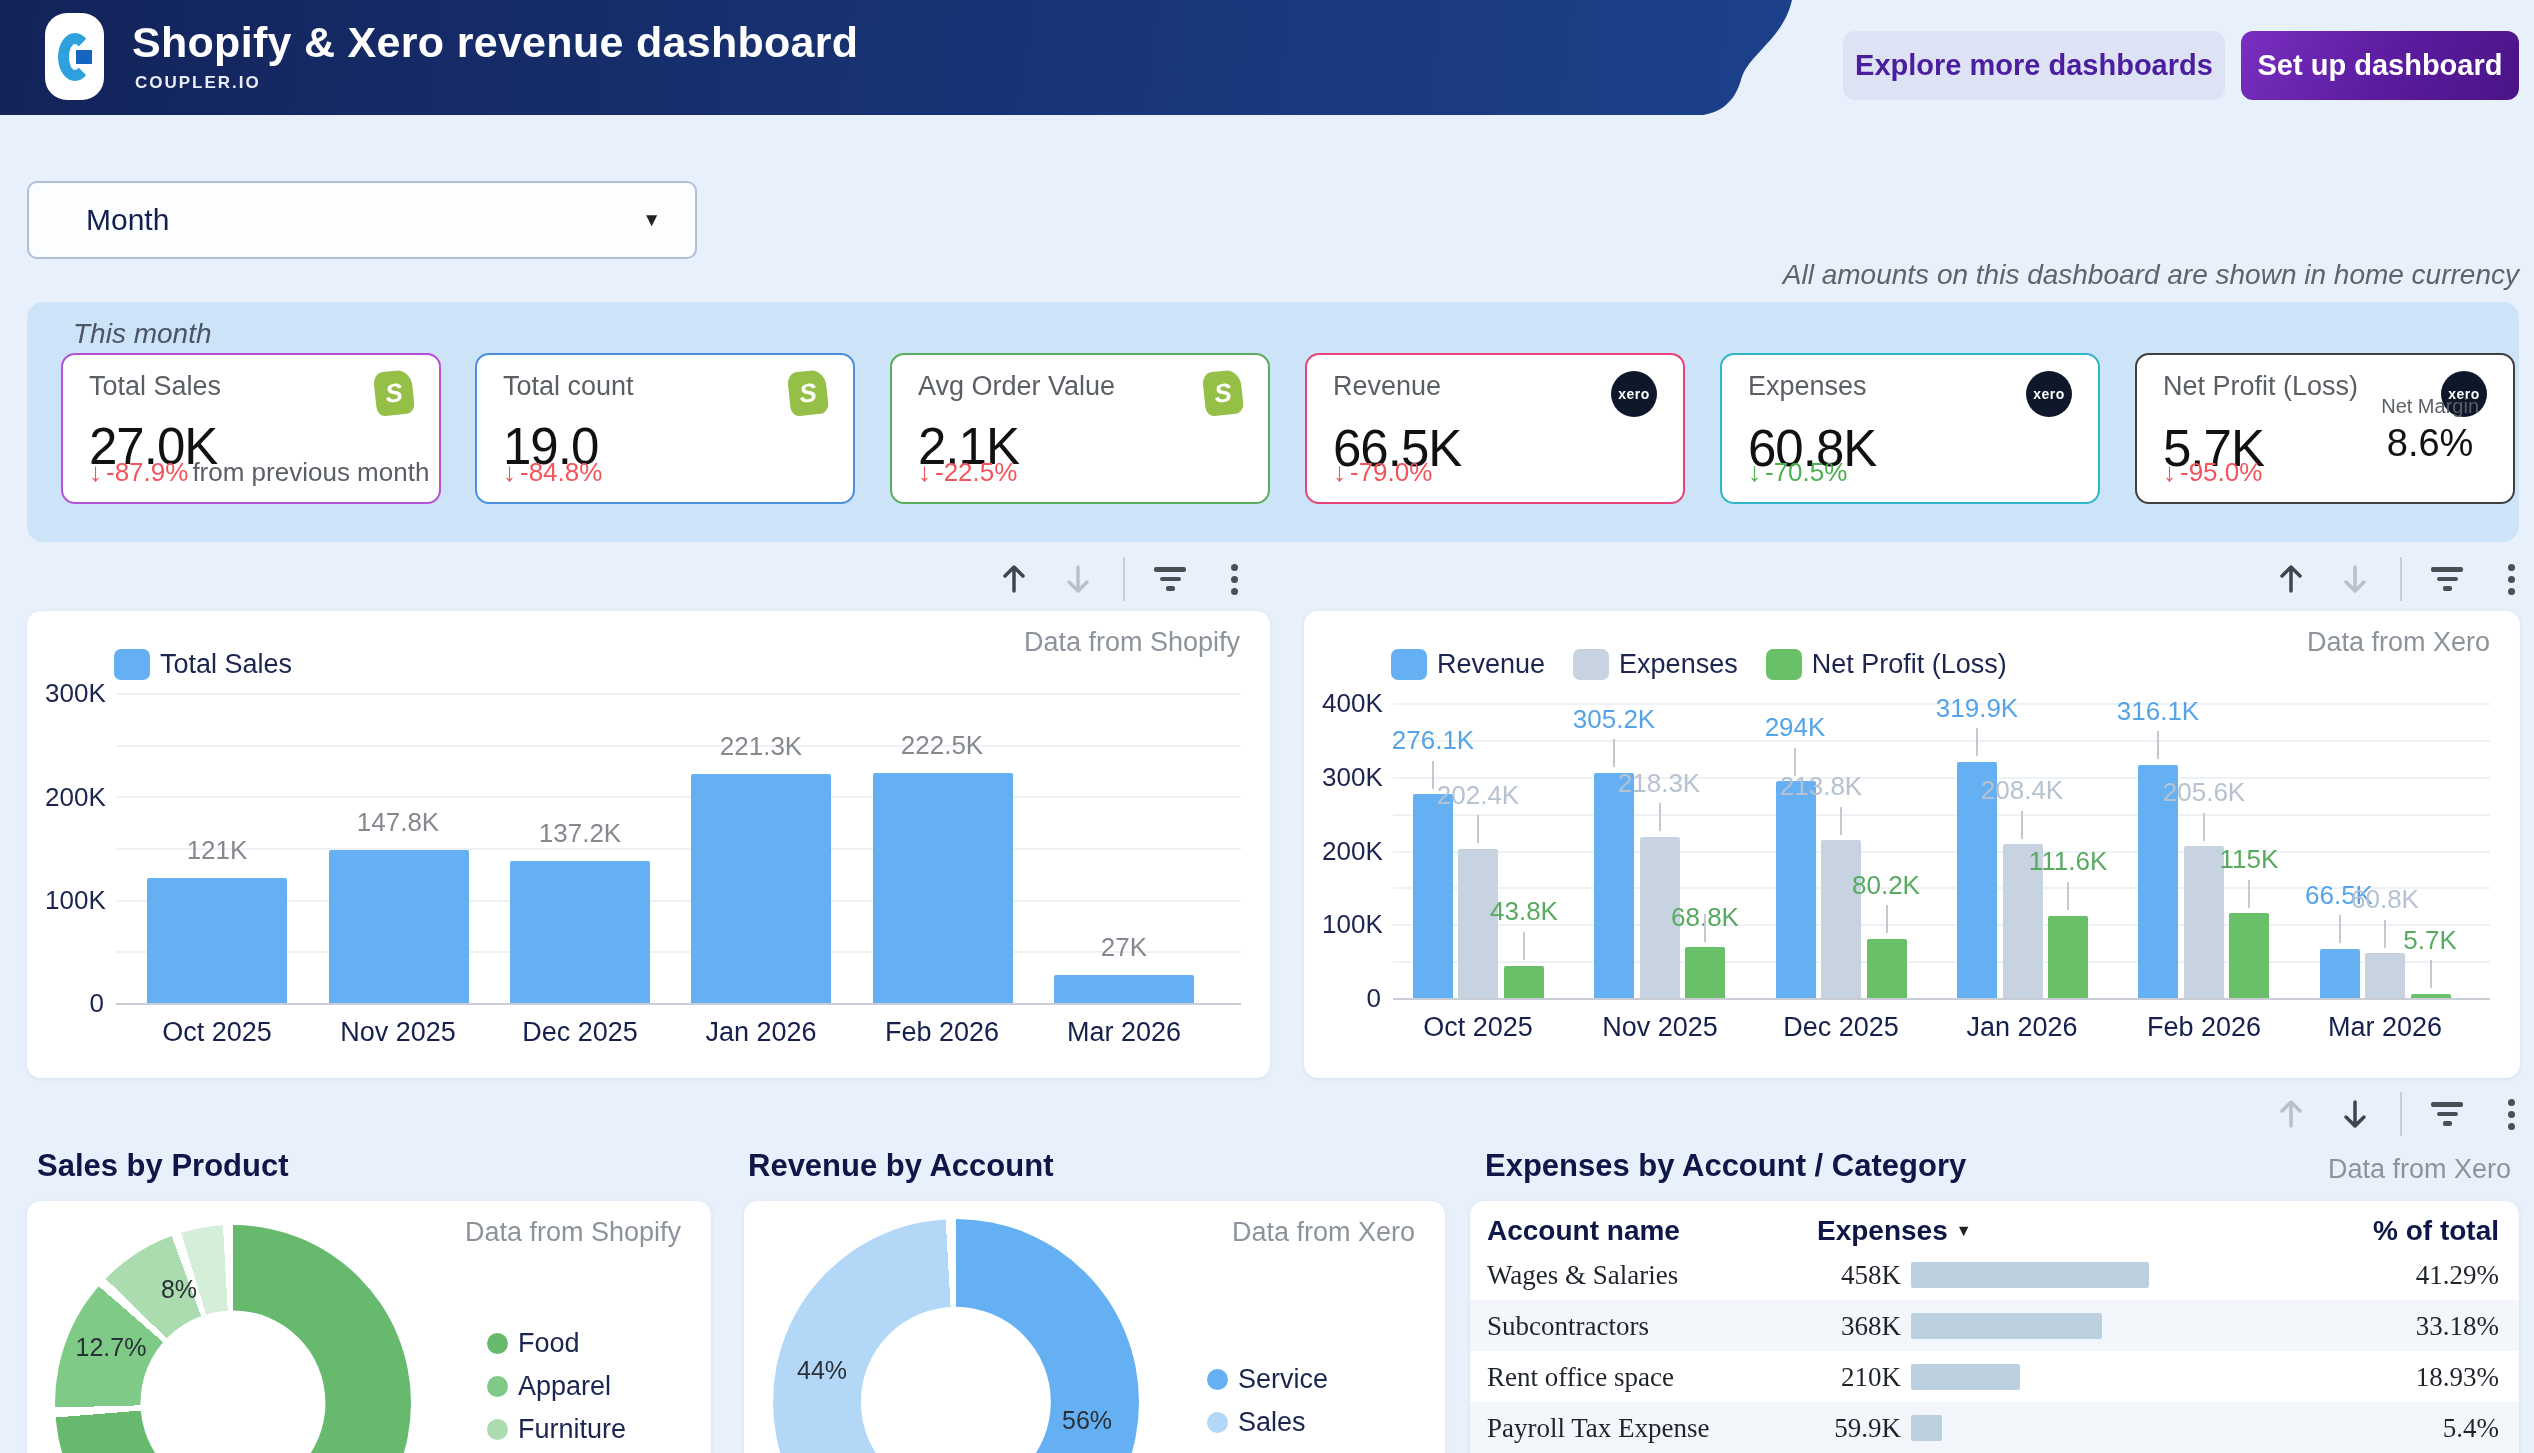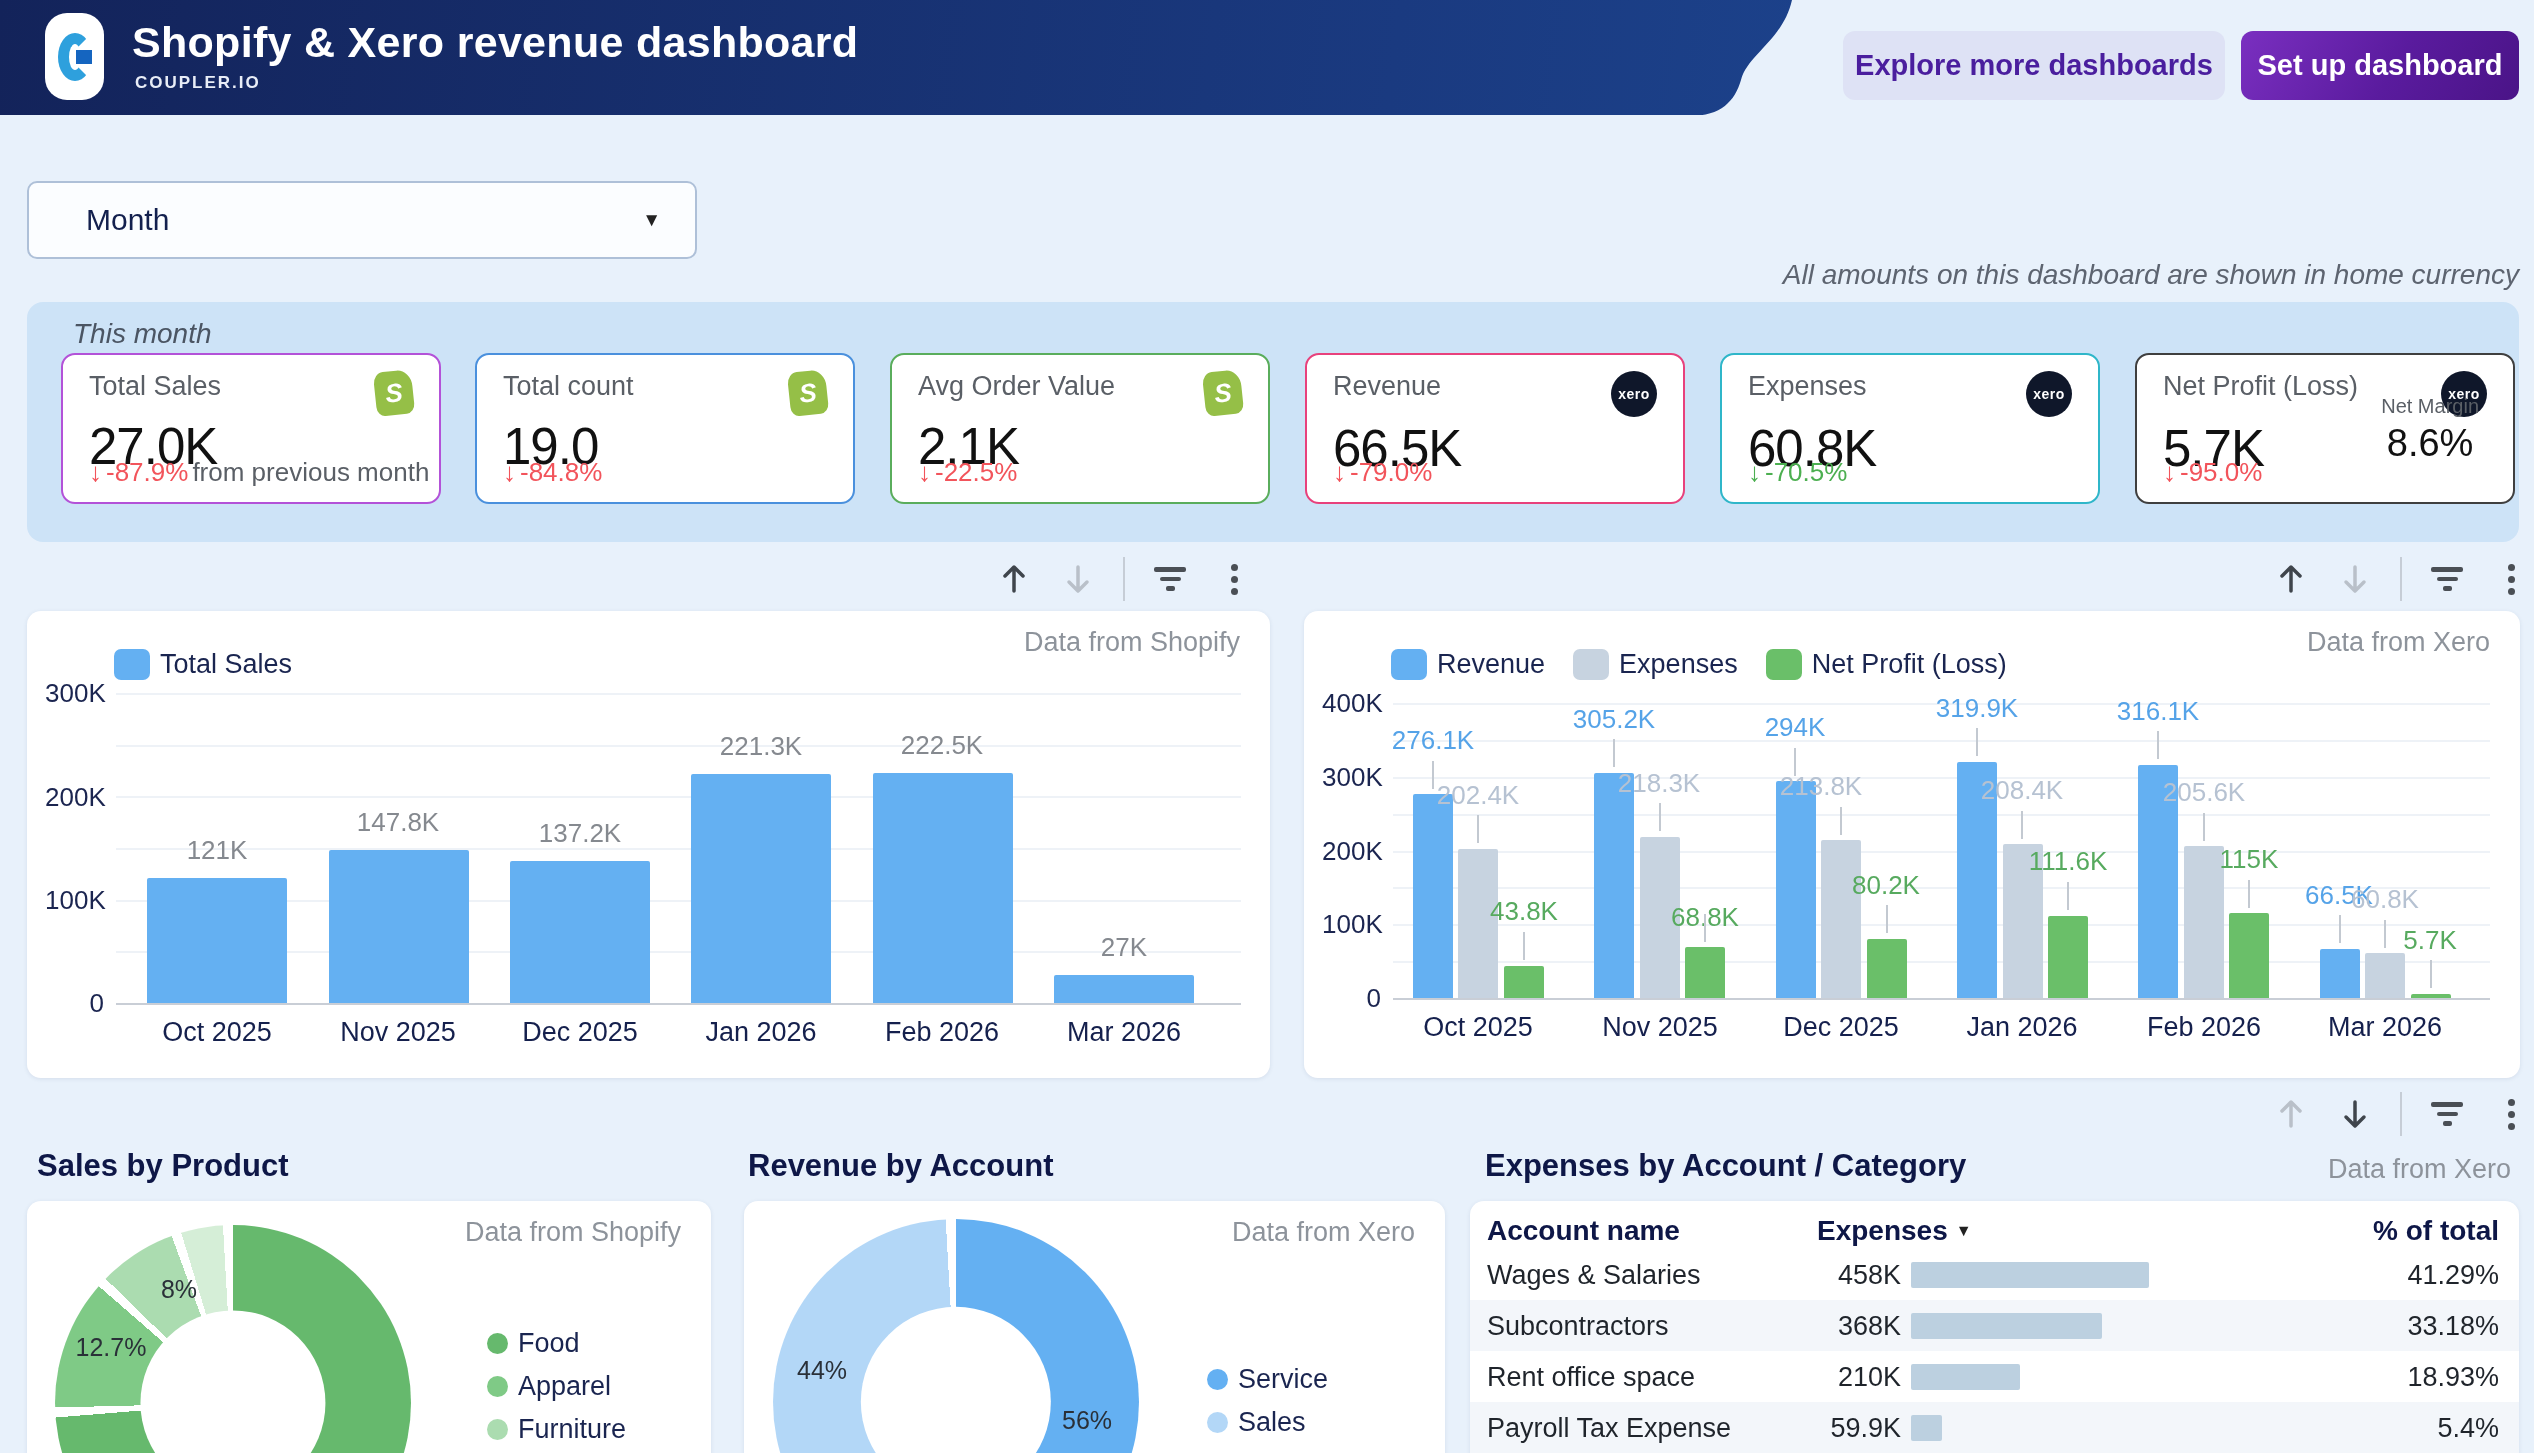--- a/index.html
+++ b/index.html
@@ -98,21 +98,21 @@
   .donut-legend .legend-item { margin-bottom:12px; }
   .donut-legend .legend-swatch { width:21px; height:21px; border-radius:50%; }
 
   
   .tbl-header { position:absolute; left:0; top:14px; width:100%; height:32px; font-size:28px; font-weight:700; color:#0e1747; }
   .tbl-h-name { position:absolute; left:17px; }
   .tbl-h-exp  { position:absolute; left:347px; display:flex; align-items:center; gap:8px; cursor:pointer; }
   .tbl-h-exp .sort-caret { font-size:16px; color:#222; }
   .tbl-h-pct  { position:absolute; right:20px; }
   .tbl-rows { position:absolute; left:0; top:48px; width:100%; }
-  .tbl-row { position:relative; height:51px; width:100%; }
+  .tbl-row { position:relative; height:51px; width:100%;font-family:Liberation Serif, serif; }
   .tbl-row.alt { background:#f3f6fa; }
   .cell-name { position:absolute; left:17px; top:50%; transform:translateY(-50%); font-size:27px; color:#1f242b; }
   .cell-val  { position:absolute; left:297px; width:134px; text-align:right; top:50%; transform:translateY(-50%); font-size:27px; color:#1f242b; }
   .cell-bar  { position:absolute; left:441px; top:13px; height:26px; background:#bcd0e0; border-radius:2px; }
   .cell-pct  { position:absolute; right:20px; width:168px; text-align:right; top:50%; transform:translateY(-50%); font-size:27px; color:#1f242b; }
 </style>
 </head>
 <body>
 
 <div class="header">

